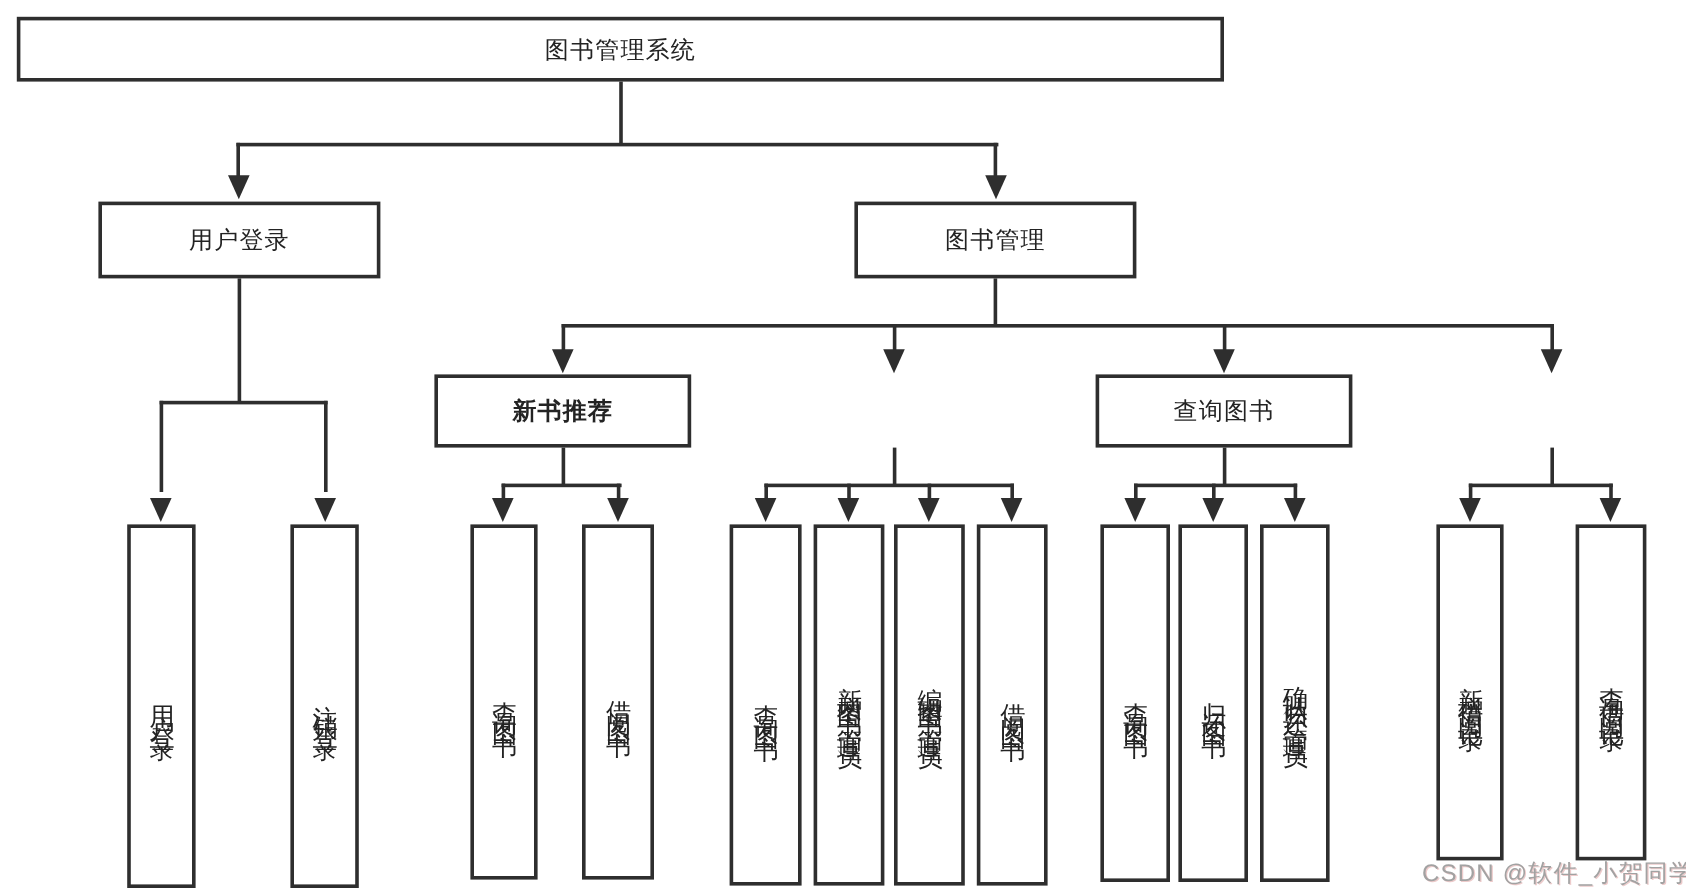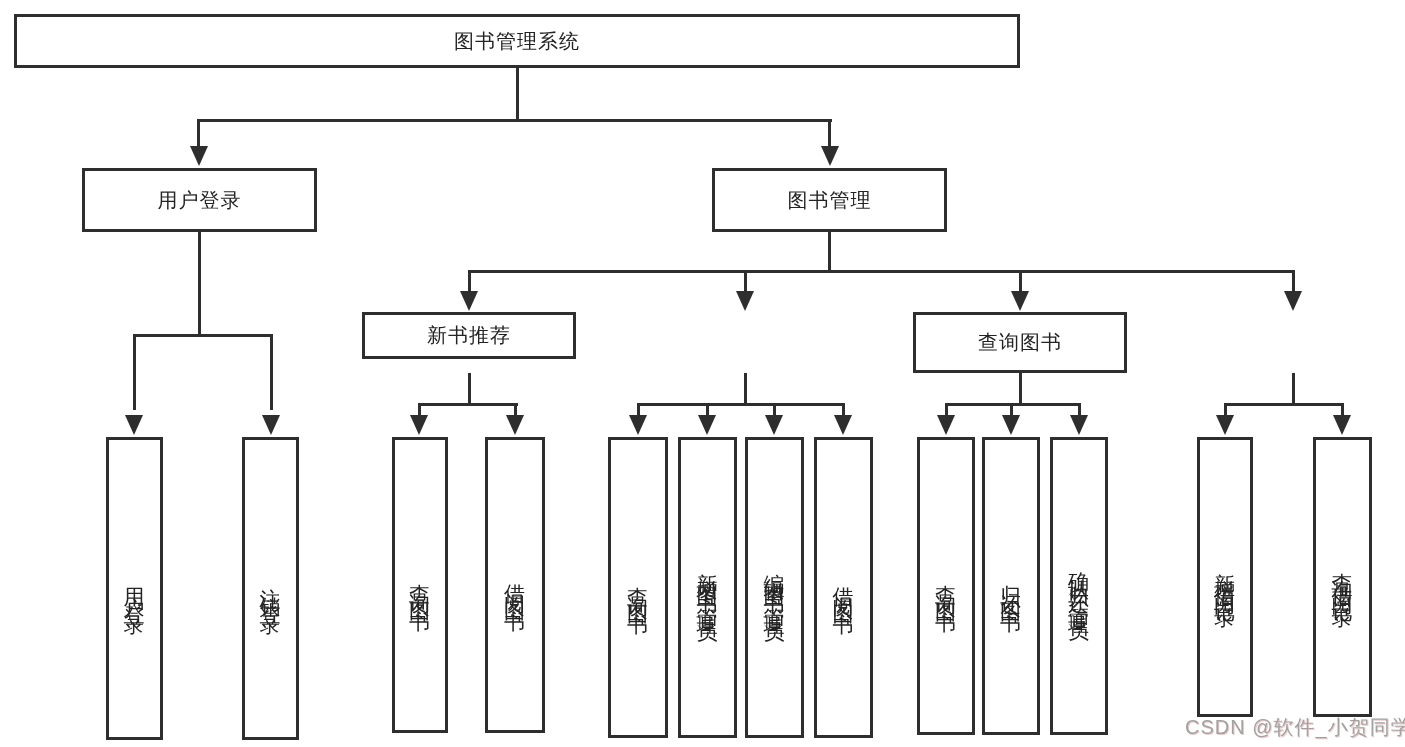--- a/index.html
+++ b/index.html
@@ -98,21 +98,21 @@
   <div class="line" style="left:468px; top:270px; width:827px; height:3px;"></div>
   <div class="line" style="left:468px; top:270px; width:3px; height:23px;"></div>
   <div class="line" style="left:744px; top:270px; width:3px; height:23px;"></div>
   <div class="line" style="left:1019px; top:270px; width:3px; height:23px;"></div>
   <div class="line" style="left:1292px; top:270px; width:3px; height:23px;"></div>
   <div class="arrow" style="left:460px; top:291px;"></div>
   <div class="arrow" style="left:736px; top:291px;"></div>
   <div class="arrow" style="left:1011px; top:291px;"></div>
   <div class="arrow" style="left:1284px; top:291px;"></div>
 
-  <div class="node" style="left:362px; top:312px; width:214px; height:47px;">
+  <div class="node" style="left:362px; top:312px; width:214px; height:61px;font-weight:bold;">
     <span class="hl">新书推荐</span>
   </div>
   <div class="node" style="left:913px; top:312px; width:214px; height:61px;">
     <span class="hl">查询图书</span>
   </div>
 
   <div class="line" style="left:468px; top:373px; width:3px; height:32px;"></div>
   <div class="line" style="left:418px; top:403px; width:100px; height:3px;"></div>
   <div class="line" style="left:418px; top:403px; width:3px; height:14px;"></div>
   <div class="line" style="left:514px; top:403px; width:3px; height:14px;"></div>

